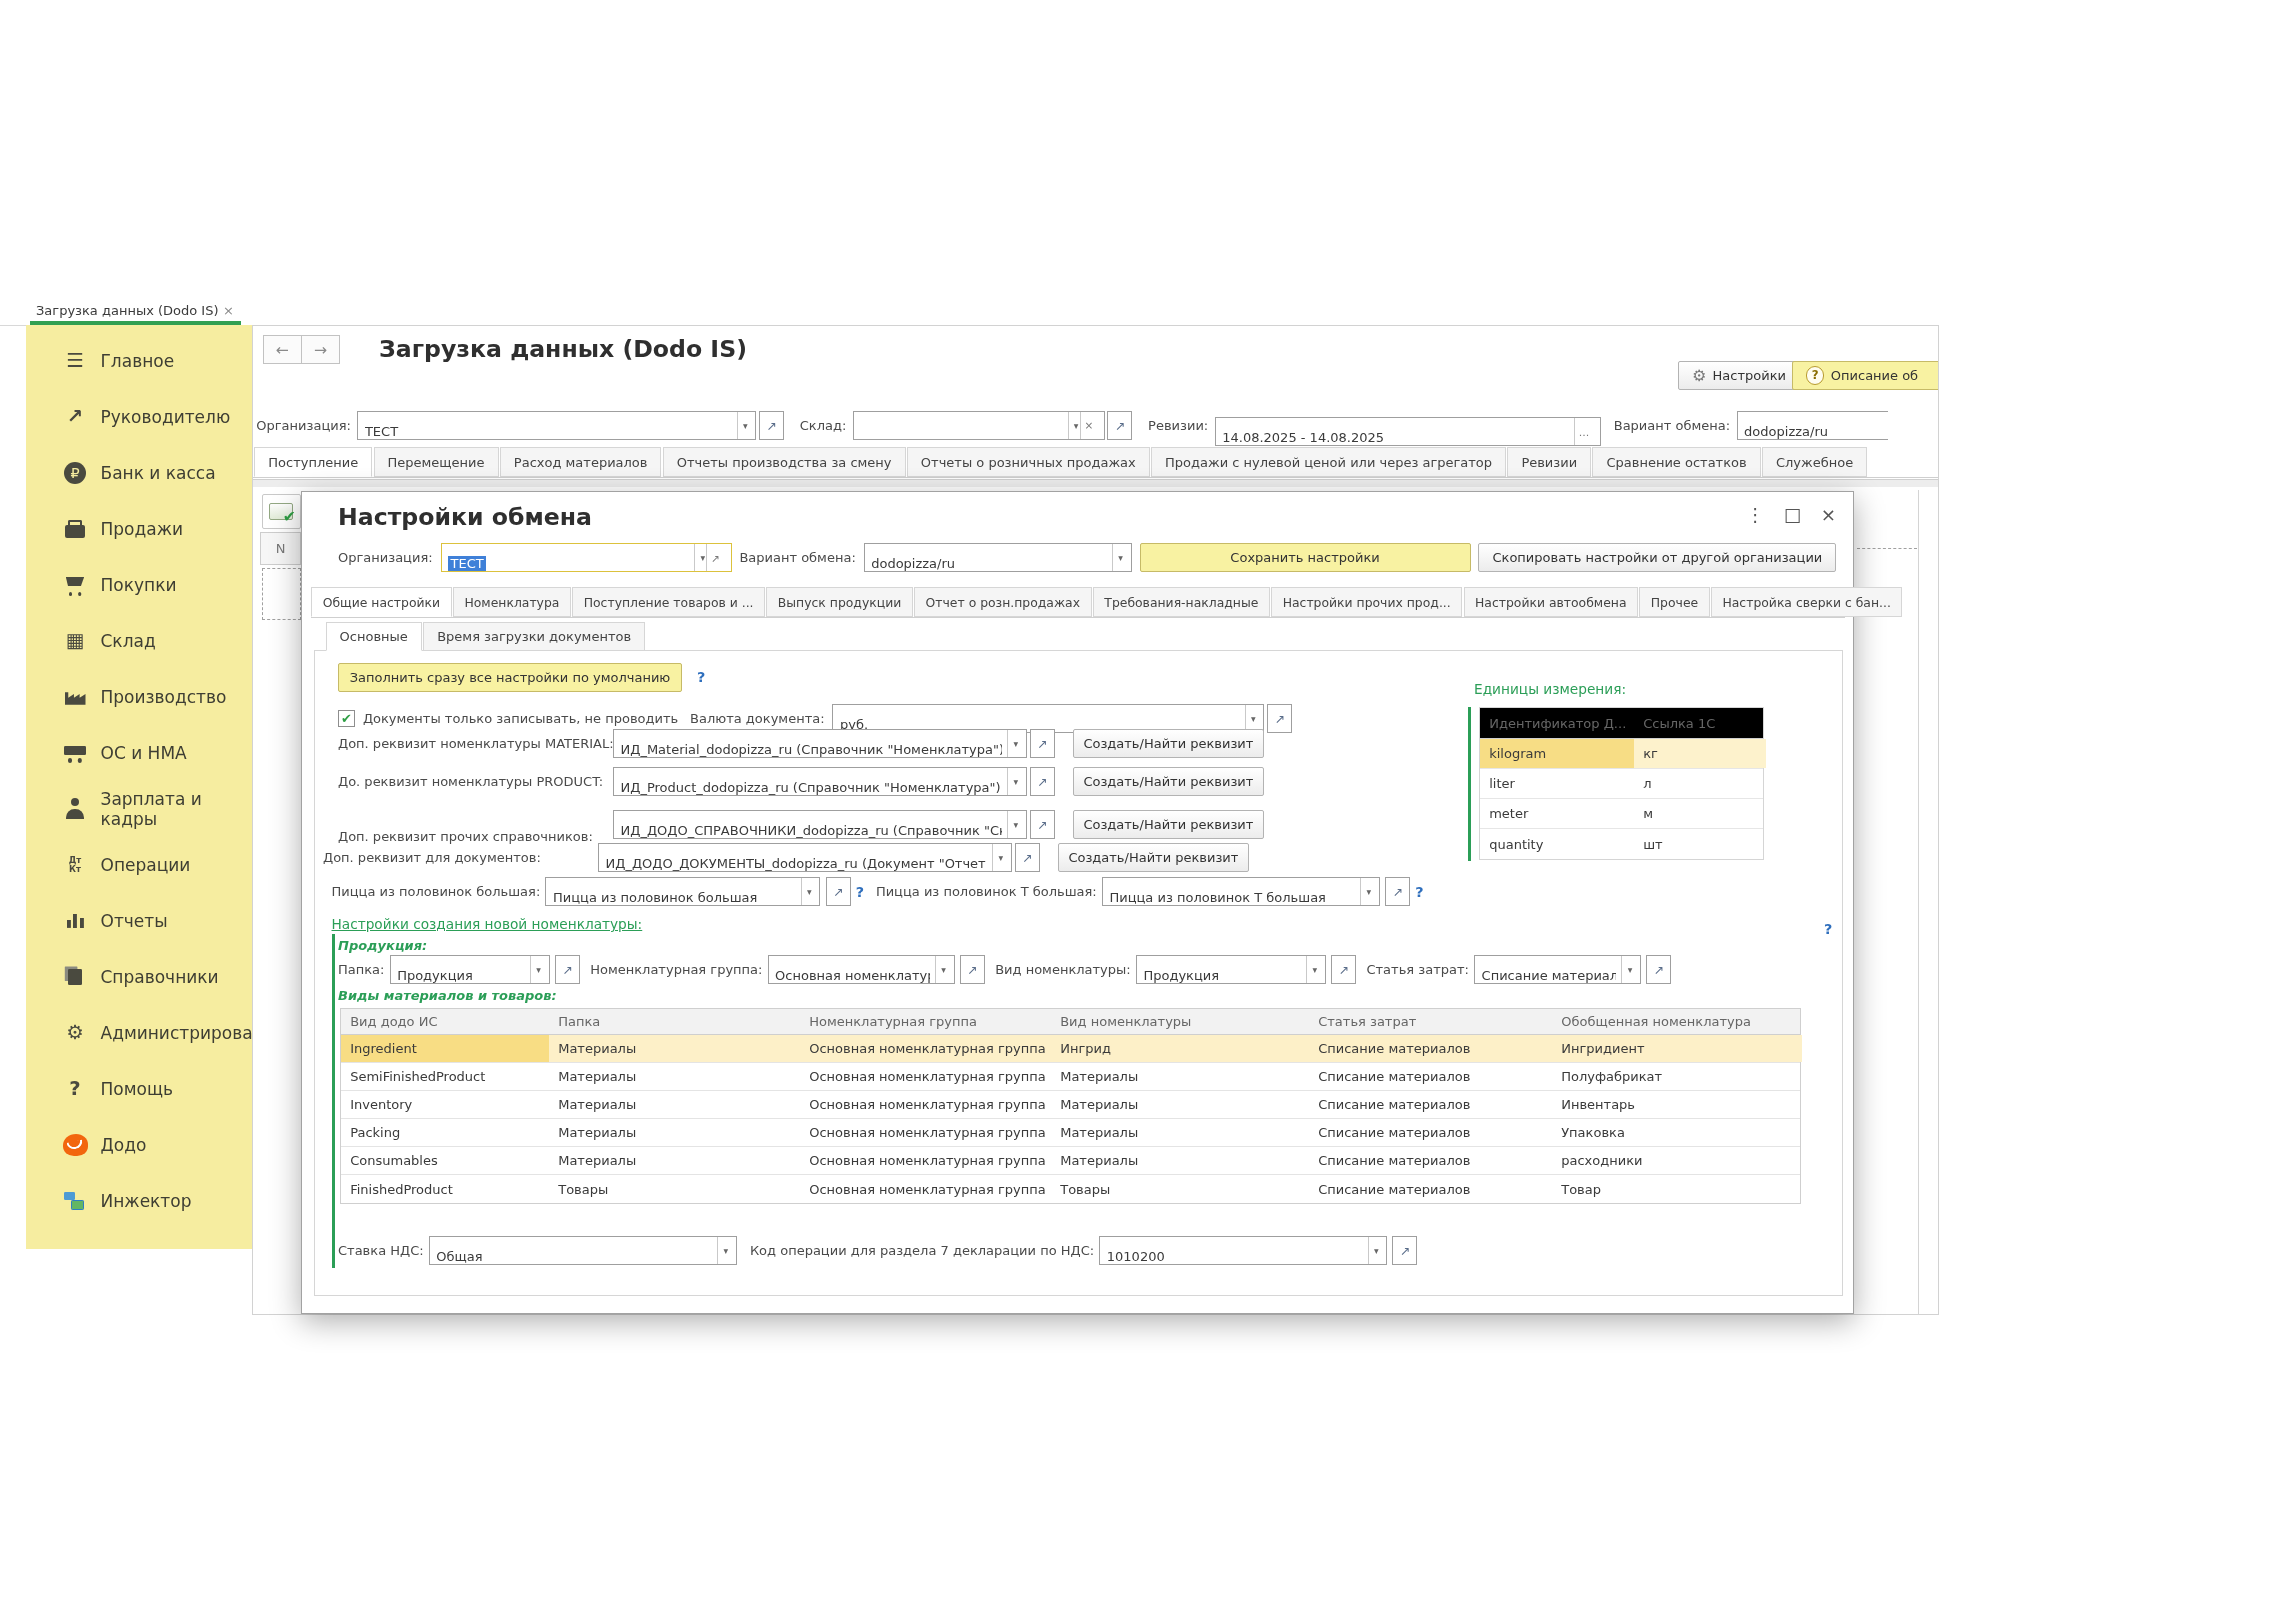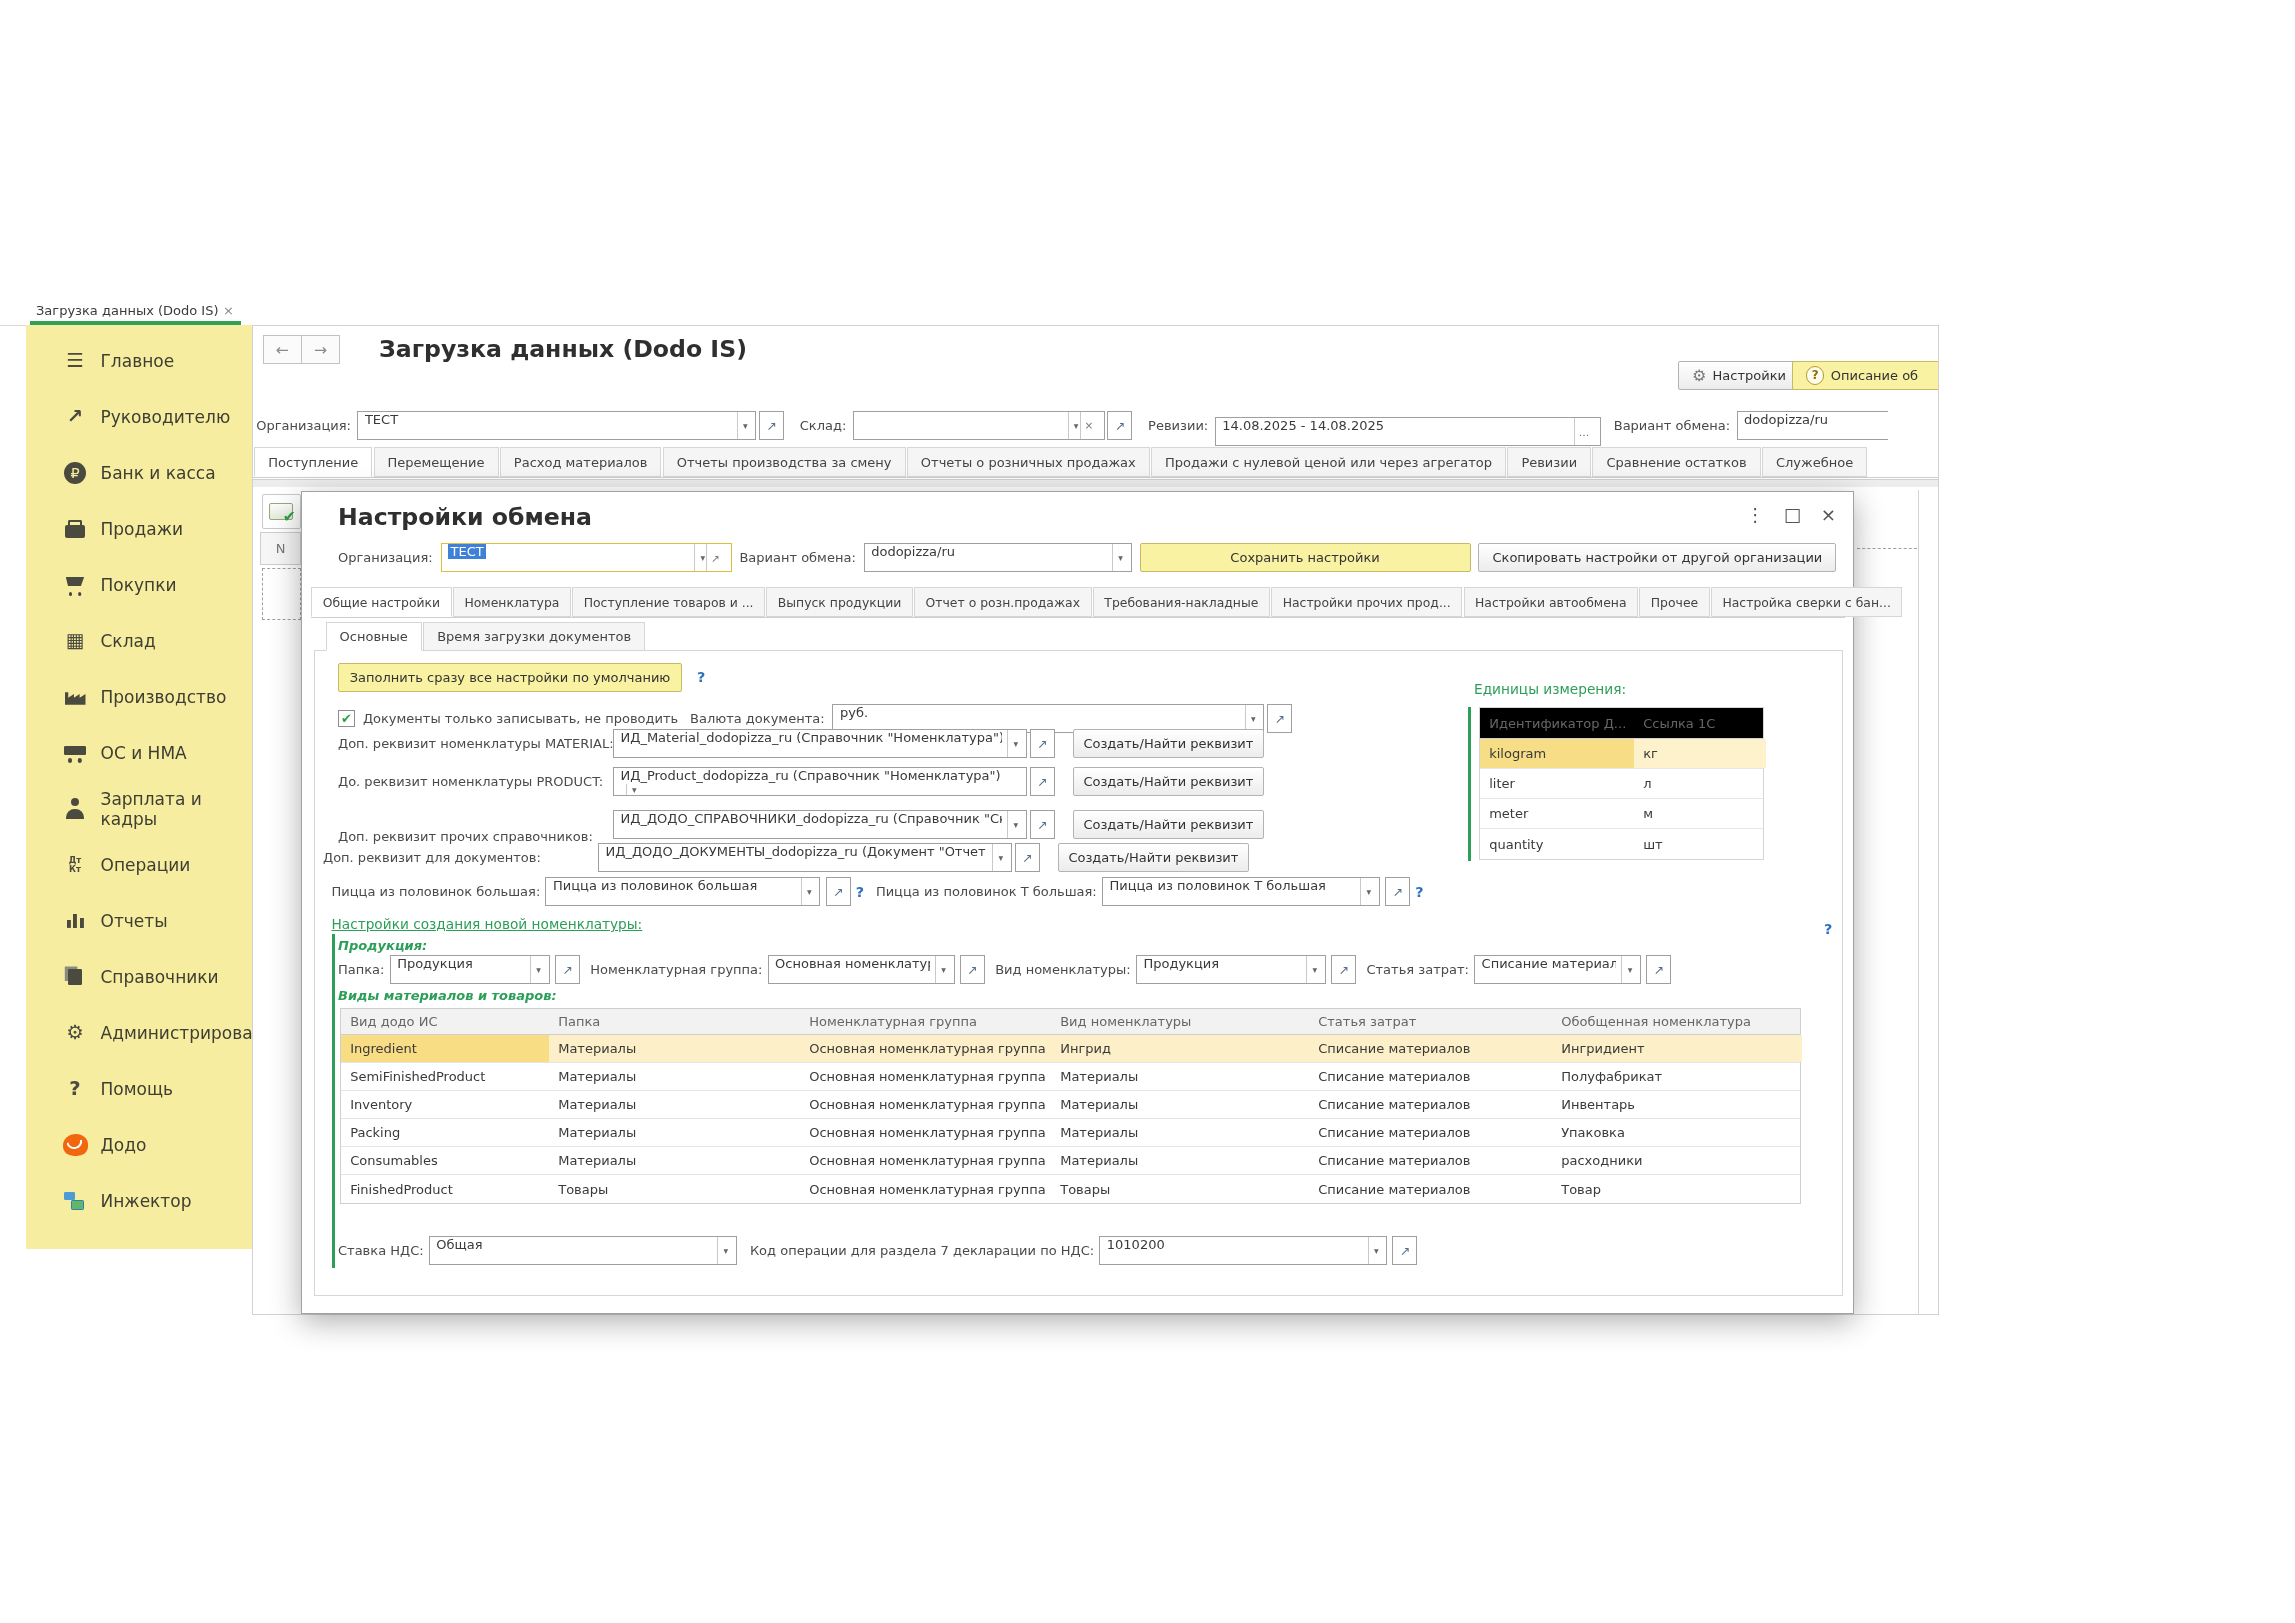--- a/index.html
+++ b/index.html
@@ -2,21 +2,21 @@
 <html style="font-size:10.5px"><head>
 <meta charset="utf-8">
 <style>
   html,body{margin:0;padding:0;background:#fff;}
   *{box-sizing:border-box;}
   .screen{position:relative;width:2295px;height:1623px;background:#fff;overflow:hidden;
           font-family:"DejaVu Sans",sans-serif;color:#3a3a3a;}
   .abs{position:absolute;}
   .flexr{display:flex;align-items:center;}
   .lbl{font-size:13px;color:#4a4a4a;white-space:nowrap;}
-  .fld{border:0.7px solid #9f9f9f;height:29px;display:flex;align-items:flex-start;padding:0 6.5px;
+  .fld{border:0.7px solid #9f9f9f;height:29px;display:flex;align-items:flex-end;padding:0 6.5px;
        background:#fff;font-size:13px;white-space:nowrap;}
   .fld .val{flex:1;overflow:hidden;white-space:nowrap;}
   .arr{border-left:0.7px solid #c9c9c9;margin-left:5.2px;padding:0 1.3px 0 5.2px;color:#666;font-size:9.2px;
        align-self:stretch;display:flex;align-items:center;}
   .ctl{color:#777;font-size:10.5px;padding:0 3.9px;border-left:0.7px solid #c9c9c9;align-self:stretch;display:flex;align-items:center;}
   .obtn{width:25px;height:29px;border:0.7px solid #9f9f9f;background:#fff;display:flex;align-items:center;
         justify-content:center;color:#5a6d8a;font-size:12.4px;flex:none;}
   .btn{height:29px;border:0.7px solid #b3b3b3;background:linear-gradient(#ffffff,#ececec);
        display:inline-flex;align-items:center;justify-content:center;padding:0 13px;border-radius:2px;
        font-size:13px;color:#333;white-space:nowrap;}
@@ -388,21 +388,21 @@
         </div>
       <div class="obtn" style="margin-left:2.6px;">
           <span>↗</span>
         </div>
       <div class="btn" style="margin-left:18.3px;width:191px;">
           <span>Создать/Найти реквизит</span>
         </div>
     </div>
     <div class="abs flexr" style="left:36px;top:275px;">
       <span class="lbl" style="width:275px;">До. реквизит номенклатуры PRODUCT:</span>
-      <div class="fld" style="width:414px;flex-direction:column;">
+      <div class="fld" style="width:414px;">
           <span class="val">ИД_Product_dodopizza_ru (Справочник "Номенклатура")</span>
           <span class="arr">▾</span>
         </div>
       <div class="obtn" style="margin-left:2.6px;">
           <span>↗</span>
         </div>
       <div class="btn" style="margin-left:18.3px;width:191px;">
           <span>Создать/Найти реквизит</span>
         </div>
     </div>

